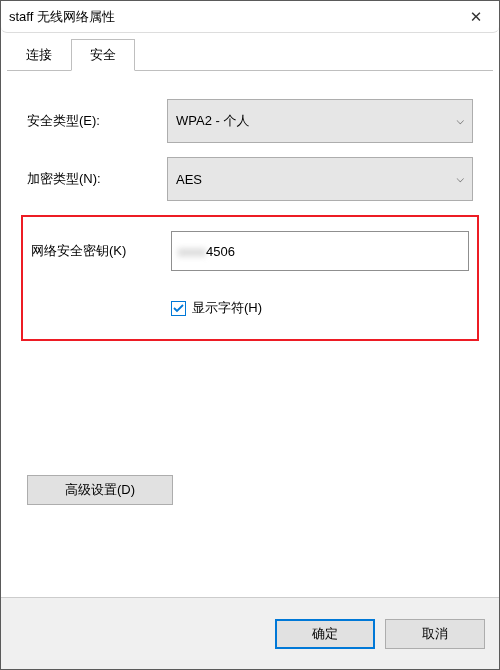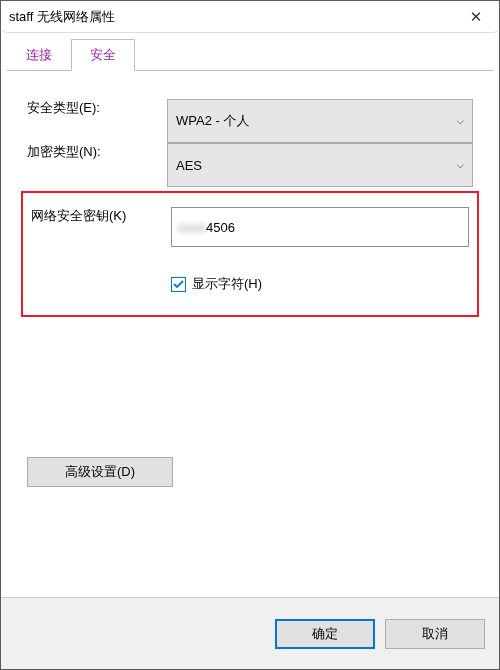--- a/index.html
+++ b/index.html
@@ -2,36 +2,36 @@
 <html><head>
   <meta charset="utf-8">
   <style>
     * { box-sizing: border-box; margin: 0; padding: 0; font-family: "Microsoft YaHei", "Segoe UI", sans-serif; }
     body { background: #fff; width: 500px; height: 670px; overflow: hidden; }
     .window { width: 500px; height: 670px; border: 1px solid #5a5a5a; background: #fff; display: flex; flex-direction: column; }
     .titlebar { height: 32px; display: flex; align-items: center; padding: 0 0 0 8px; border-bottom: 1px solid #ddd; background: #fff; border-radius: 6px; }
     .titlebar-text { font-size: 13px; color: #000; flex: 1; }
     .close-btn { width: 46px; height: 32px; display: flex; align-items: center; justify-content: center; font-size: 15px; color: #333; font-family: Arial, sans-serif; }
     .tabs { display: flex; padding: 6px 6px 0 6px; }
-    .tab { font-size: 13px; padding: 6px 18px; color: #a21caf; border: 1px solid transparent; cursor: default; }
+    .tab { font-size: 13px; padding: 6px 18px; color: #000000; border: 1px solid transparent; cursor: default; }
     .tab.active { background: #fff; border: 1px solid #bfbfbf; border-bottom: 1px solid #fff; position: relative; z-index: 2; }
     .tabsep { border-bottom: 1px solid #bfbfbf; margin: -1px 6px 0 6px; }
     .content { flex: 1; padding: 28px 26px 10px 26px; position: relative; }
-    .row { display: flex; }
+    .row { display: flex; align-items: center; margin-bottom: 14px; }
     .row-label { width: 140px; font-size: 13px; color: #000; }
     .dropdown { flex: 1; height: 44px; background: #e6e6e6; border: 1px solid #adadad; display: flex; align-items: center; padding: 0 8px; font-size: 13px; position: relative; }
     .dropdown .caret { margin-left: auto; font-size: 10px; color: #555; }
     .redbox { border: 2px solid #ed1c24; padding: 14px 8px 22px 8px; margin: 4px -6px 0 -6px; }
     .textfield { flex: 1; height: 40px; border: 1px solid #8f8f8f; background: #fff; padding: 0 6px; font-size: 13px; display: flex; align-items: center; }
     .blurred { display: inline-block; filter: blur(3px); color: #888; letter-spacing: 0.5px; }
     .chkrow { display: flex; align-items: center; margin-top: 28px; padding-left: 140px; }
     .chk { width: 15px; height: 15px; border: 1px solid #0078d7; display: flex; align-items: center; justify-content: center; margin-right: 6px; }
     .chk svg { display: block; }
     .chklabel { font-size: 13px; }
-    .adv-row { position: absolute; left: 26px; bottom: 110px; }
+    .adv-row { position: absolute; left: 26px; bottom: 92px; }
     .adv-btn { width: 146px; height: 30px; background: #e1e1e1; border: 1px solid #adadad; font-size: 13px; display: flex; align-items: center; justify-content: center; }
     .footer { height: 72px; border-top: 1px solid #ccc; background: #f0f0f0; display: flex; align-items: center; justify-content: flex-end; padding: 0 14px; gap: 10px; }
     .footer-btn { width: 100px; height: 30px; background: #e1e1e1; border: 1px solid #adadad; font-size: 13px; display: flex; align-items: center; justify-content: center; }
     .footer-btn.primary { border: 1px solid #0078d7; box-shadow: 0 0 0 1px #0078d7 inset; }
   </style>
 </head>
 <body>
 
 <div class="window">
   <div class="titlebar">

